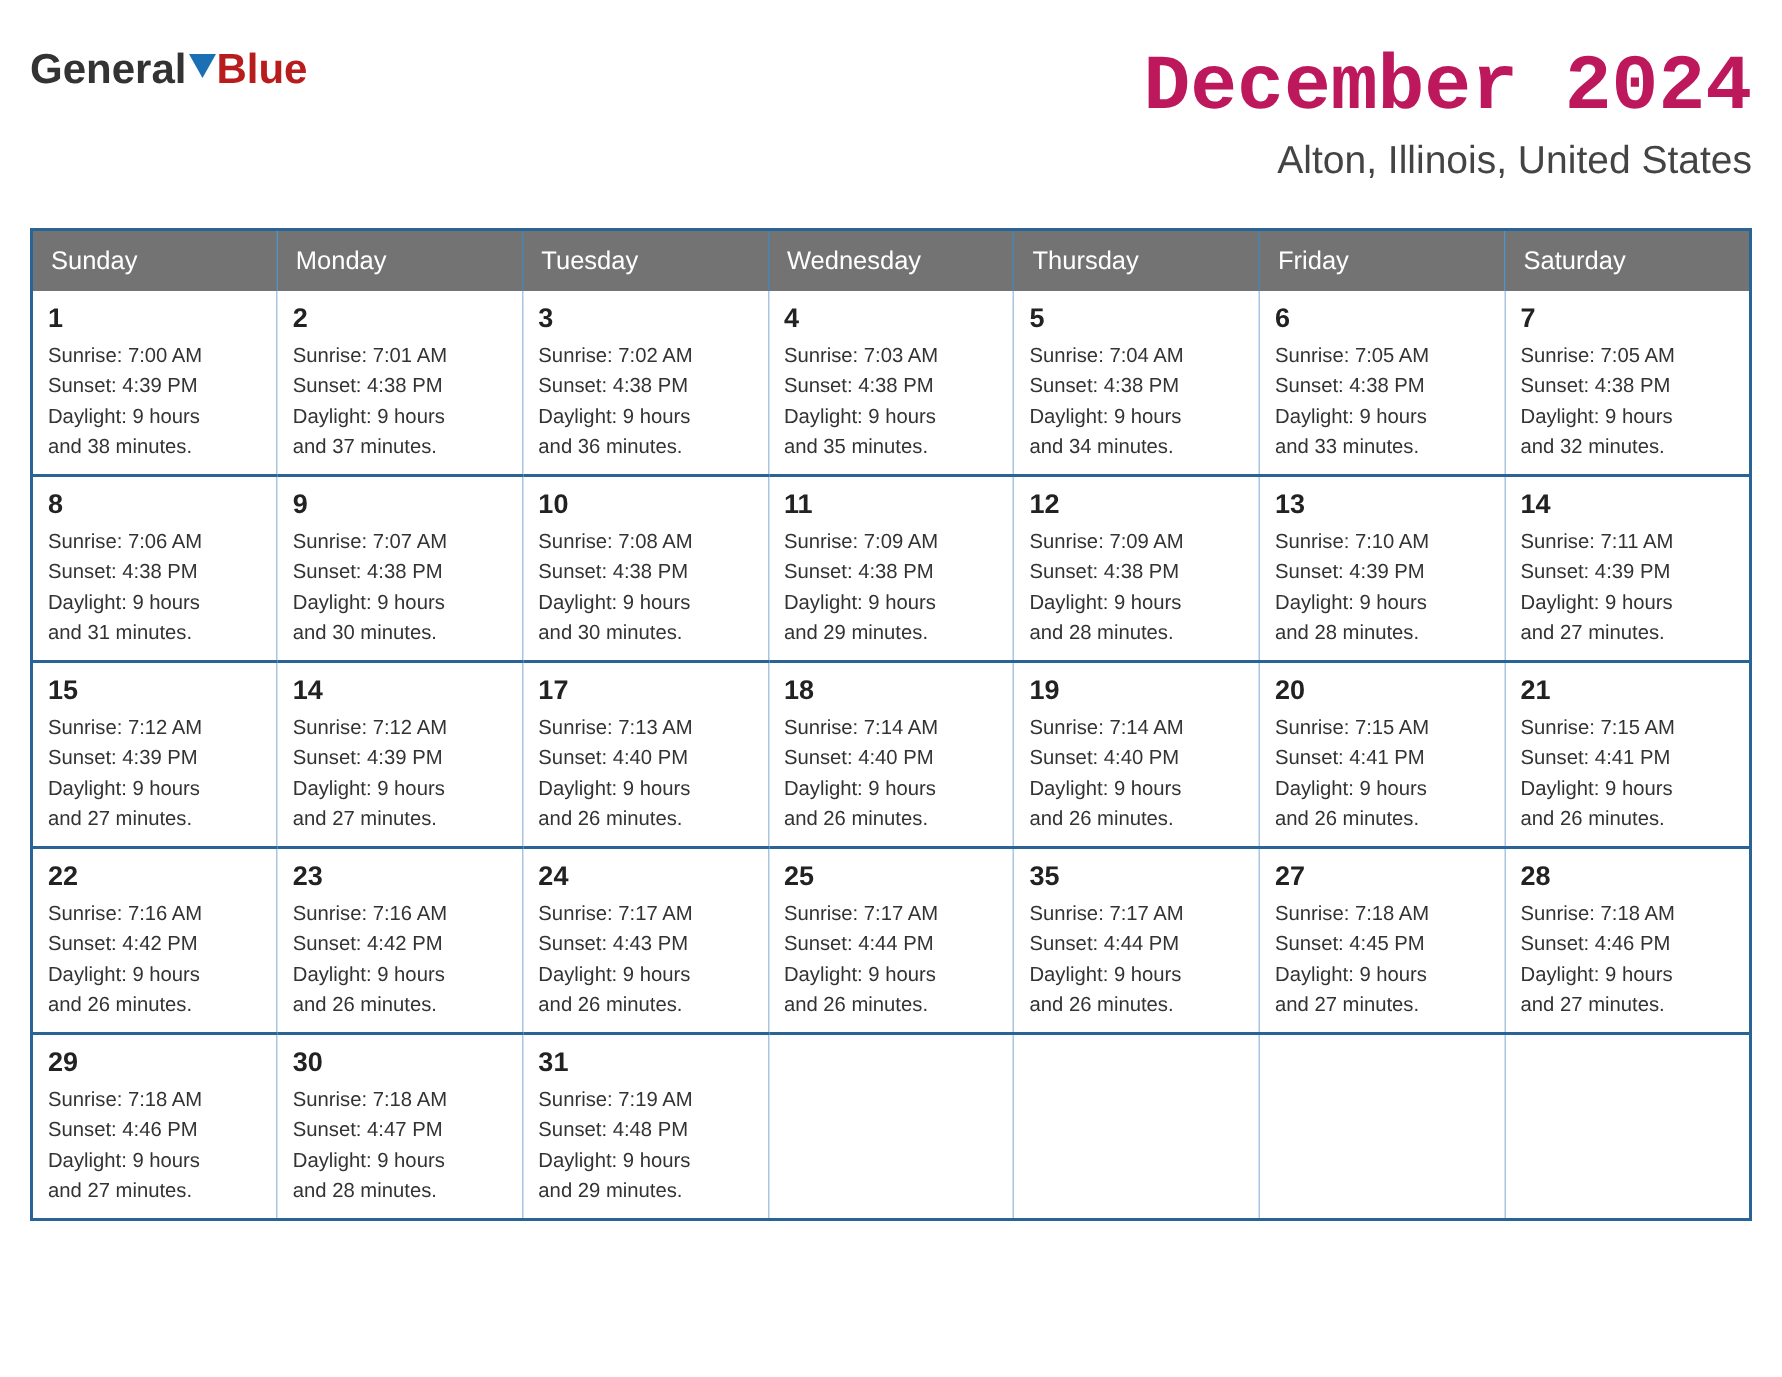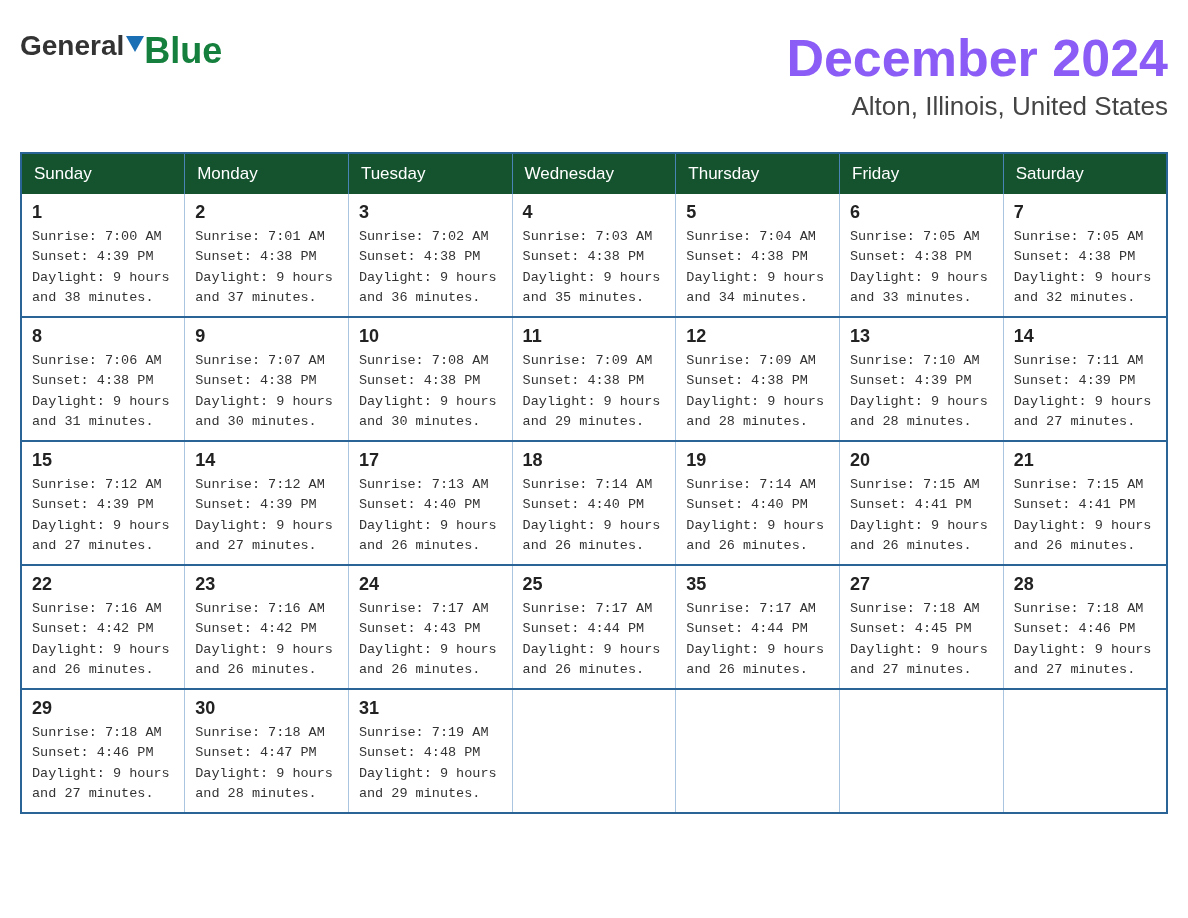--- a/index.html
+++ b/index.html
@@ -25,35 +25,36 @@
     .logo-line1 {
       display: flex;
       align-items: center;
     }
     .title-section {
       text-align: right;
     }
     .month-title {
       font-size: 52px;
       font-weight: bold;
-      color: #8b5cf6;
+      color: #be185d;
       line-height: 1.1;
+      font-family: Liberation Mono, monospace;
     }
     .location-title {
       font-size: 26px;
       color: #444;
       margin-top: 4px;
     }
     .calendar-table {
       width: 100%;
       border-collapse: collapse;
       border: 2px solid #2a6496;
     }
     .calendar-table th {
-      background-color: #14532d;
+      background-color: #737373;
       color: #fff;
       font-size: 17px;
       font-weight: normal;
       padding: 10px 12px;
       text-align: left;
       border-right: 1px solid #4a84b6;
     }
     .calendar-table th:last-child {
       border-right: none;
     }
@@ -76,41 +77,40 @@
       font-size: 18px;
       font-weight: bold;
       color: #222;
       display: block;
       margin-bottom: 4px;
     }
     .day-info {
       font-size: 13.5px;
       line-height: 1.5;
       color: #333;
-      font-family: Liberation Mono, monospace;
     }
     .empty-cell {
       background: #fff;
     }
   </style>
 </head>
 <body>
 
 <div class="header">
   <div class="logo">
     <div class="logo-line1">
       <span style="font-size:28px;font-weight:bold;color:#333;">General</span>
       <span style="display:inline-block;margin-left:2px;vertical-align:middle;">
         <svg width="18" height="16" viewBox="0 0 18 16">
             <polygon points="0,0 18,0 9,16" fill="#1a6fb5"></polygon>
           </svg>
       </span>
     </div>
     <div>
-      <span style="font-size:36px;font-weight:bold;color:#15803d;">Blue</span>
+      <span style="font-size:28px;font-weight:bold;color:#b91c1c;">Blue</span>
     </div>
   </div>
   <div class="title-section">
     <div class="month-title">December 2024</div>
     <div class="location-title">Alton, Illinois, United States</div>
   </div>
 </div>
 
 <table class="calendar-table">
   <thead>

